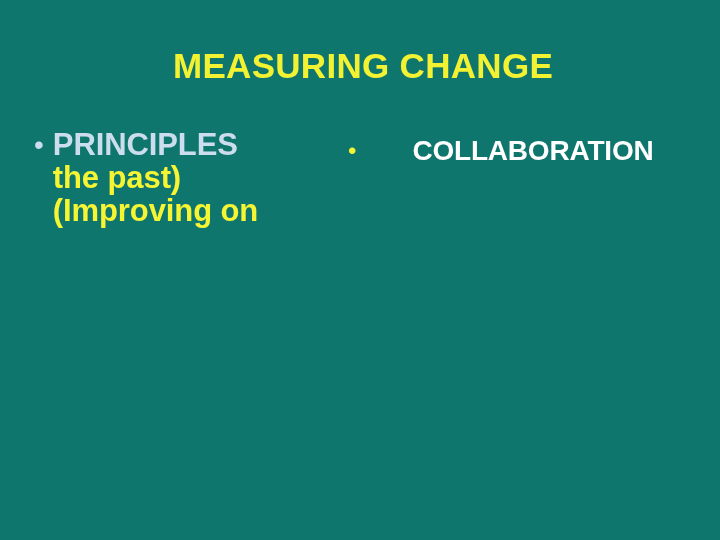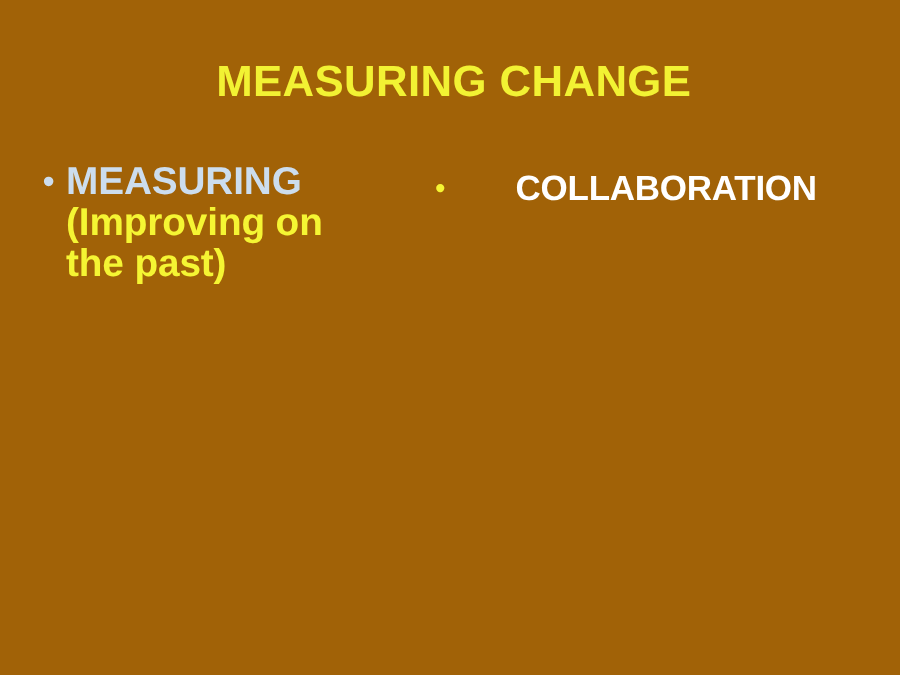--- a/index.html
+++ b/index.html
@@ -9,21 +9,21 @@
   body {
     width: 720px;
     height: 540px;
     overflow: hidden;
     font-family: "Liberation Sans", sans-serif;
   }
   #slide {
     position: relative;
     width: 720px;
     height: 540px;
-    background: #a16207;
+    background: #0f766e;
     overflow: hidden;
   }
   #slide-title {
     position: absolute;
     left: 0;
     top: 45px;
     width: 720px;
     text-align: center;
     padding-left: 6px;
     box-sizing: border-box;
@@ -90,23 +90,23 @@
 <body>
 
 <div id="slide">
 
   <div id="slide-title">MEASURING CHANGE</div>
 
   <div class="body-col" id="col-left">
     <div class="bullet-row">
       <span class="bullet-dot dot-pale">•</span>
       <span class="bullet-body">
-        <div class="line c-pale">MEASURING</div>
+        <div class="line c-pale">PRINCIPLES</div>
+        <div class="line c-yellow">the past)</div>
         <div class="line c-yellow">(Improving on</div>
-        <div class="line c-yellow">the past)</div>
       </span>
     </div>
   </div>
 
   <div class="body-col" id="col-right">
     <div class="bullet-row">
       <span class="bullet-dot dot-yellow">•</span>
       <span class="bullet-body">
         <div class="line c-white">COLLABORATION</div>
       </span>

